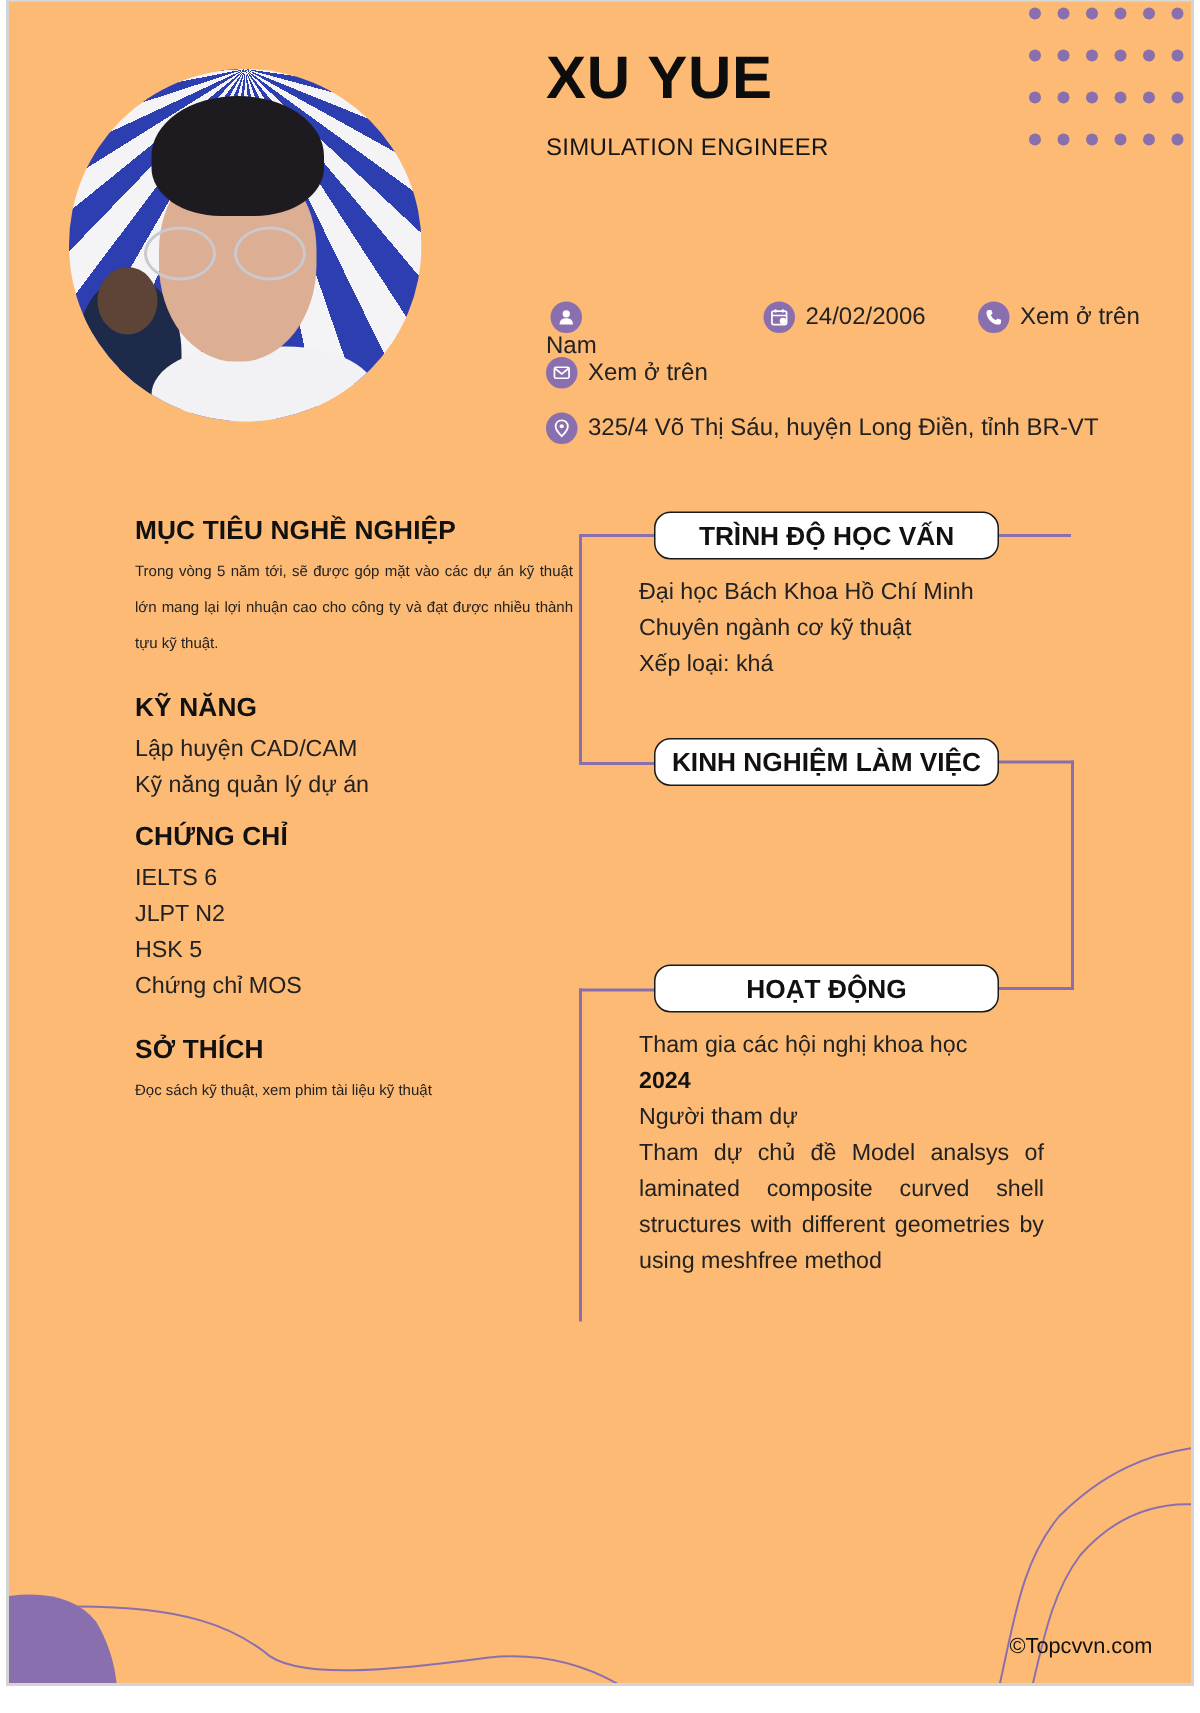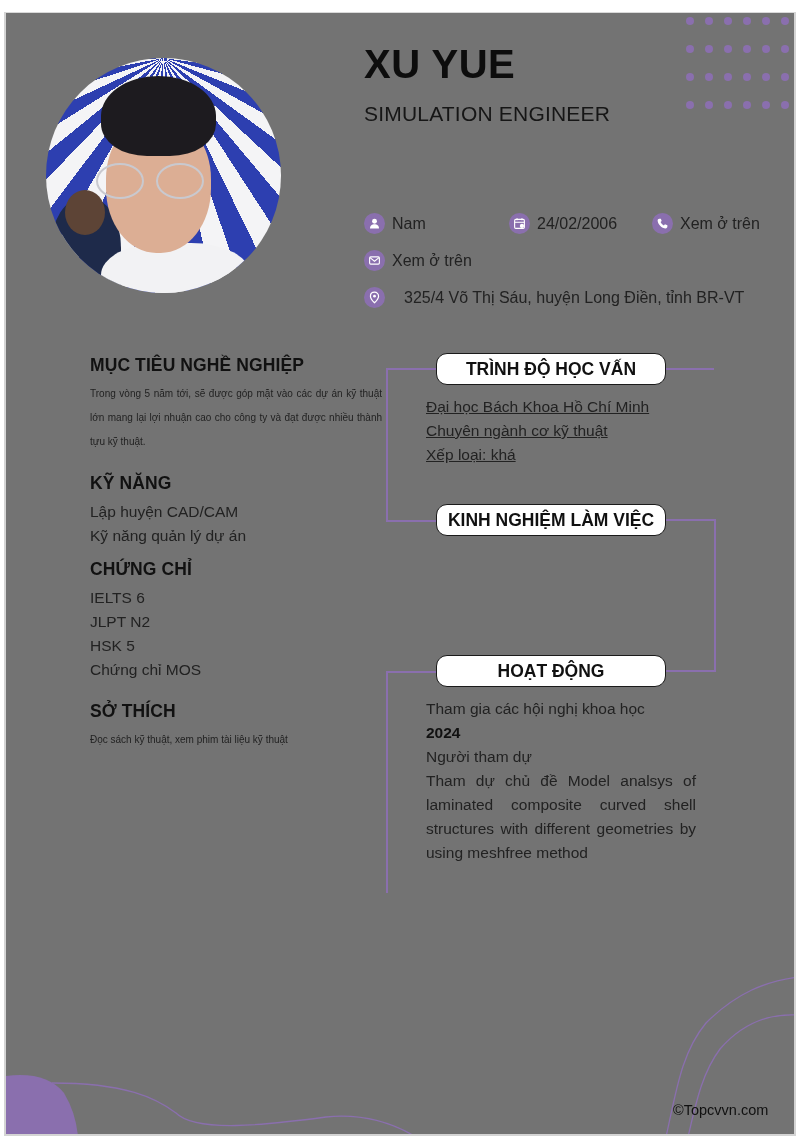--- a/index.html
+++ b/index.html
@@ -1,41 +1,41 @@
 <!DOCTYPE html>
 <html><head>
 <meta charset="utf-8">
 <style>
   * { box-sizing: border-box; margin: 0; padding: 0; }
   html, body { width: 800px; height: 1142px; background: #ffffff; overflow: hidden; }
   body { font-family: "Liberation Sans", "DejaVu Sans", sans-serif; color: #1a1a1a; position: relative; }
   .page {
-    position: absolute; left: 4px; top: 12px; width: 792px; height: 1124px;
-    background: #737373; border: 2px solid #d4d4d4; border-top: 1px solid #d9d9d9; overflow: hidden;
+    position: absolute; left: 4px; top: 0; width: 792px; height: 1124px;
+    background: #fdba74; border: 2px solid #d4d4d4; border-top: 1px solid #d9d9d9; overflow: hidden;
   }
   .avatar {
     position: absolute; left: 40px; top: 45px; width: 235px; height: 235px; border-radius: 50%;
     overflow: hidden;
     background:
       radial-gradient(circle at 48% 45%, #e2b79b 0 15%, transparent 15.5%),
       repeating-conic-gradient(from 0deg at 50% 0%, #2d3fb0 0 7deg, #f4f4f6 7deg 14deg);
   }
   .avatar .hair { position:absolute; left:55px; top:18px; width:115px; height:80px; border-radius:50% 50% 40% 40%; background:#1d1b1f; }
   .avatar .face { position:absolute; left:60px; top:60px; width:105px; height:135px; border-radius:45% 45% 48% 48%; background:#dcae94; }
   .avatar .glasses { position:absolute; left:48px; top:105px; width:120px; height:36px; }
   .avatar .glasses span { position:absolute; top:0; width:48px; height:36px; border:2px solid #c9c9cf; border-radius:50%; }
   .avatar .shirt { position:absolute; left:55px; top:185px; width:150px; height:80px; background:#f2f2f4; border-radius:40% 40% 0 0; }
   .avatar .person2 { position:absolute; left:5px; top:140px; width:70px; height:110px; background:#1e2a4a; border-radius:45% 45% 0 0; }
   .avatar .person2 .h { position:absolute; left:14px; top:-8px; width:40px; height:45px; border-radius:50%; background:#5d4436; }
 
   .dots { position: absolute; left: 680px; top: 4px; width: 110px; height: 100px; }
   .dots i { position: absolute; width: 8px; height: 8px; border-radius: 50%; background: #8a6fae; }
 
   .name { position: absolute; left: 358px; top: 29px; font-size: 40px; font-weight: 700; letter-spacing: 0.5px; color: #0d0d0d; }
-  .title { position: absolute; left: 358px; top: 89px; font-size: 21px; font-weight: 400; color: #161616; letter-spacing: 0.2px; }
+  .title { position: absolute; left: 358px; top: 89px; font-size: 16px; font-weight: 400; color: #161616; letter-spacing: 0.2px; }
 
   .info { position: absolute; display: flex; align-items: center; font-size: 16px; color: #222; }
   .info .ic {
     width: 21px; height: 21px; border-radius: 50%; background: #8a6fae; margin-right: 7px;
     display: flex; align-items: center; justify-content: center; flex-shrink: 0;
   }
   .info .ic svg { width: 13px; height: 13px; }
 
   .left-col { position: absolute; left: 36px; top: 342px; width: 292px; margin-left: 48px; }
   .sec-h { font-size: 17.5px; font-weight: 700; color: #111; margin-bottom: 6px; letter-spacing: 0.1px; }
@@ -103,21 +103,21 @@
       <i style="left: 19px; top: 84px;"></i>
       <i style="left: 38px; top: 84px;"></i>
       <i style="left: 57px; top: 84px;"></i>
       <i style="left: 76px; top: 84px;"></i>
       <i style="left: 95px; top: 84px;"></i>
     </div>
 
   <div class="name">XU YUE</div>
   <div class="title">SIMULATION ENGINEER</div>
 
-  <div class="info" style="left:358px; top:200px;">
+  <div class="info" style="left:358px; top:200px;flex-direction:column;">
     <span class="ic">
       <svg viewBox="0 0 16 16">
           <circle cx="8" cy="5.2" r="3" fill="#fff"></circle>
           <path d="M2.5 14 C2.5 10 5 8.8 8 8.8 C11 8.8 13.5 10 13.5 14 Z" fill="#fff"></path>
         </svg>
     </span>
     <span>Nam</span>
   </div>
   <div class="info" style="left:503px; top:200px;text-align:right;">
     <span class="ic">
@@ -141,21 +141,21 @@
   </div>
   <div class="info" style="left:358px; top:237px;">
     <span class="ic">
       <svg viewBox="0 0 16 16">
           <rect x="2" y="3.5" width="12" height="9" rx="1.3" fill="none" stroke="#fff" stroke-width="1.4"></rect>
           <path d="M2.5 4.5 L8 9 L13.5 4.5" fill="none" stroke="#fff" stroke-width="1.4"></path>
         </svg>
     </span>
     <span>Xem ở trên</span>
   </div>
-  <div class="info" style="left:358px; top:274px;gap:12px;">
+  <div class="info" style="left:358px; top:274px;">
     <span class="ic">
       <svg viewBox="0 0 16 16">
           <path d="M8 1.5 C5 1.5 3 3.6 3 6.4 C3 9.8 8 14.5 8 14.5 C8 14.5 13 9.8 13 6.4 C13 3.6 11 1.5 8 1.5 Z" fill="none" stroke="#fff" stroke-width="1.5"></path>
           <circle cx="8" cy="6.4" r="1.7" fill="#fff"></circle>
         </svg>
     </span>
     <span>325/4 Võ Thị Sáu, huyện Long Điền, tỉnh BR-VT</span>
   </div>
 
   <div class="left-col">
@@ -189,21 +189,21 @@
   <div class="tl-line" style="left:380px; top:355px; width:52px; height:2px;"></div>
   <div class="tl-line" style="left:658px; top:355px; width:50px; height:2px;"></div>
   <div class="tl-line" style="left:380px; top:507px; width:52px; height:2px;"></div>
   <div class="tl-line" style="left:658px; top:506px; width:52px; height:2px;"></div>
   <div class="tl-line" style="left:708px; top:506px; width:2px; height:152px;"></div>
   <div class="tl-line" style="left:658px; top:657px; width:52px; height:2px;"></div>
   <div class="tl-line" style="left:380px; top:658px; width:52px; height:2px;"></div>
   <div class="tl-line" style="left:380px; top:658px; width:2px; height:222px;"></div>
 
   <div class="pill" style="top:340px;">TRÌNH ĐỘ HỌC VẤN</div>
-  <div class="tl-body" style="top:382px;text-decoration:underline;">
+  <div class="tl-body" style="top:382px;">
     <div>Đại học Bách Khoa Hồ Chí Minh</div>
     <div>Chuyên ngành cơ kỹ thuật</div>
     <div>Xếp loại: khá</div>
   </div>
 
   <div class="pill" style="top:491px;text-align:center;">KINH NGHIỆM LÀM VIỆC</div>
 
   <div class="pill" style="top:642px;">HOẠT ĐỘNG</div>
   <div class="tl-body" style="top:684px;">
     <div>Tham gia các hội nghị khoa học</div>

